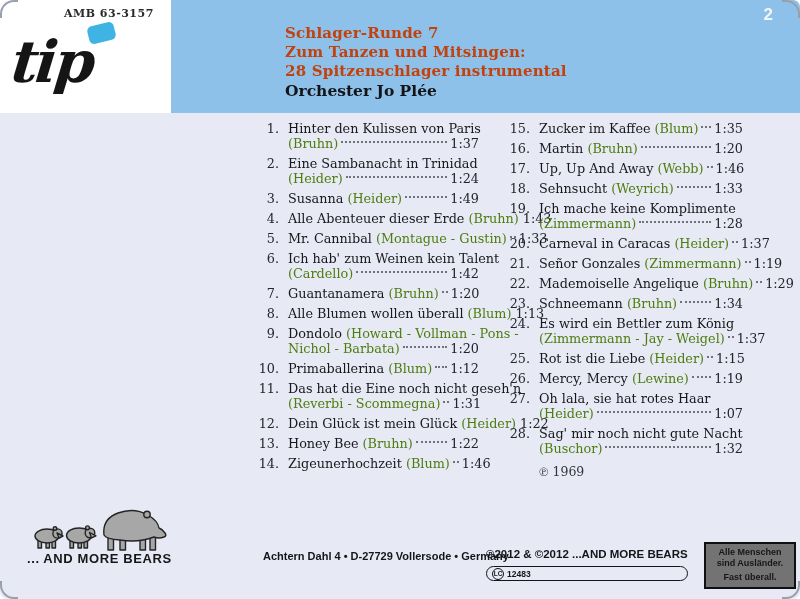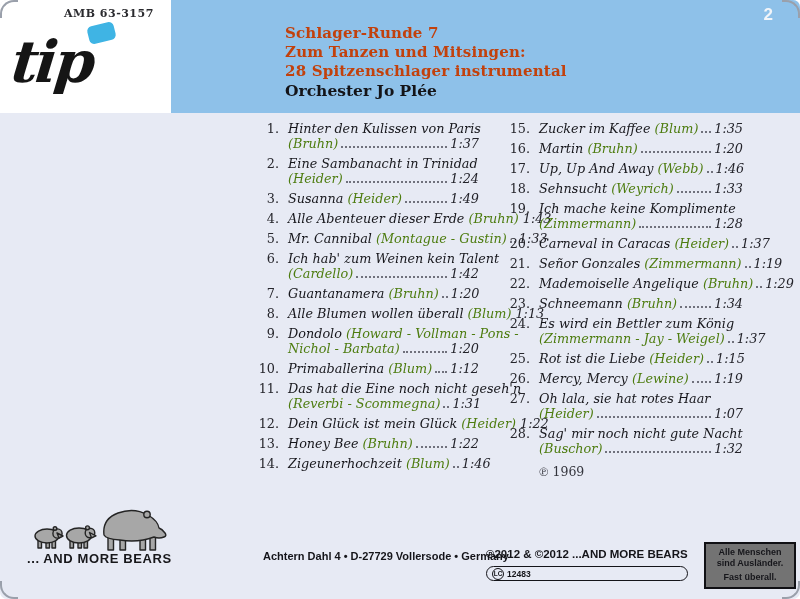--- a/index.html
+++ b/index.html
@@ -20,21 +20,21 @@
   .album-artist{font-size:15.5px;font-weight:bold;color:#141418;line-height:19px;}
   .page-number{position:absolute;right:27px;top:5px;font-family:"Liberation Sans",sans-serif;font-weight:bold;font-size:17px;color:#f2f5f9;}
   
   .tracklist{position:absolute;left:258px;top:121px;display:flex;gap:30px;}
   .tcol{display:flex;flex-direction:column;}
   .tcol.c0{width:221px;}
   .tcol.c1{width:234px;}
   .track{display:flex;margin-bottom:5px;font-size:12.8px;color:#17171c;}
   .num{width:21px;text-align:right;margin-right:9px;flex:none;color:#26262c;}
   .tbody{flex:1;display:flex;flex-direction:column;min-width:0;}
-  .tline{display:flex;align-items:flex-end;line-height:15px;font-style:italic;}
+  .tline{display:flex;align-items:center;line-height:15px;}
   .ttitle{white-space:nowrap;font-weight:500;}
   .composer{color:#4d7c0f;white-space:nowrap;}
   .leader{flex:1;border-bottom:2px dotted #70717c;margin:0 3px 3px 3px;min-width:6px;}
   .spacer{flex:1;min-width:4px;}
   .time{color:#23232a;white-space:nowrap;}
   .phonogram{margin:3px 0 18px 30px;font-size:12.5px;color:#33343c;}
   
   .bears{position:absolute;left:26px;top:497px;}
   .label-name{position:absolute;left:27px;top:551px;font-family:"Liberation Sans",sans-serif;font-weight:bold;font-size:13px;letter-spacing:.6px;color:#17171a;}
   .address{position:absolute;left:263px;top:550px;font-family:"Liberation Sans",sans-serif;font-weight:bold;font-size:11px;color:#141419;}

